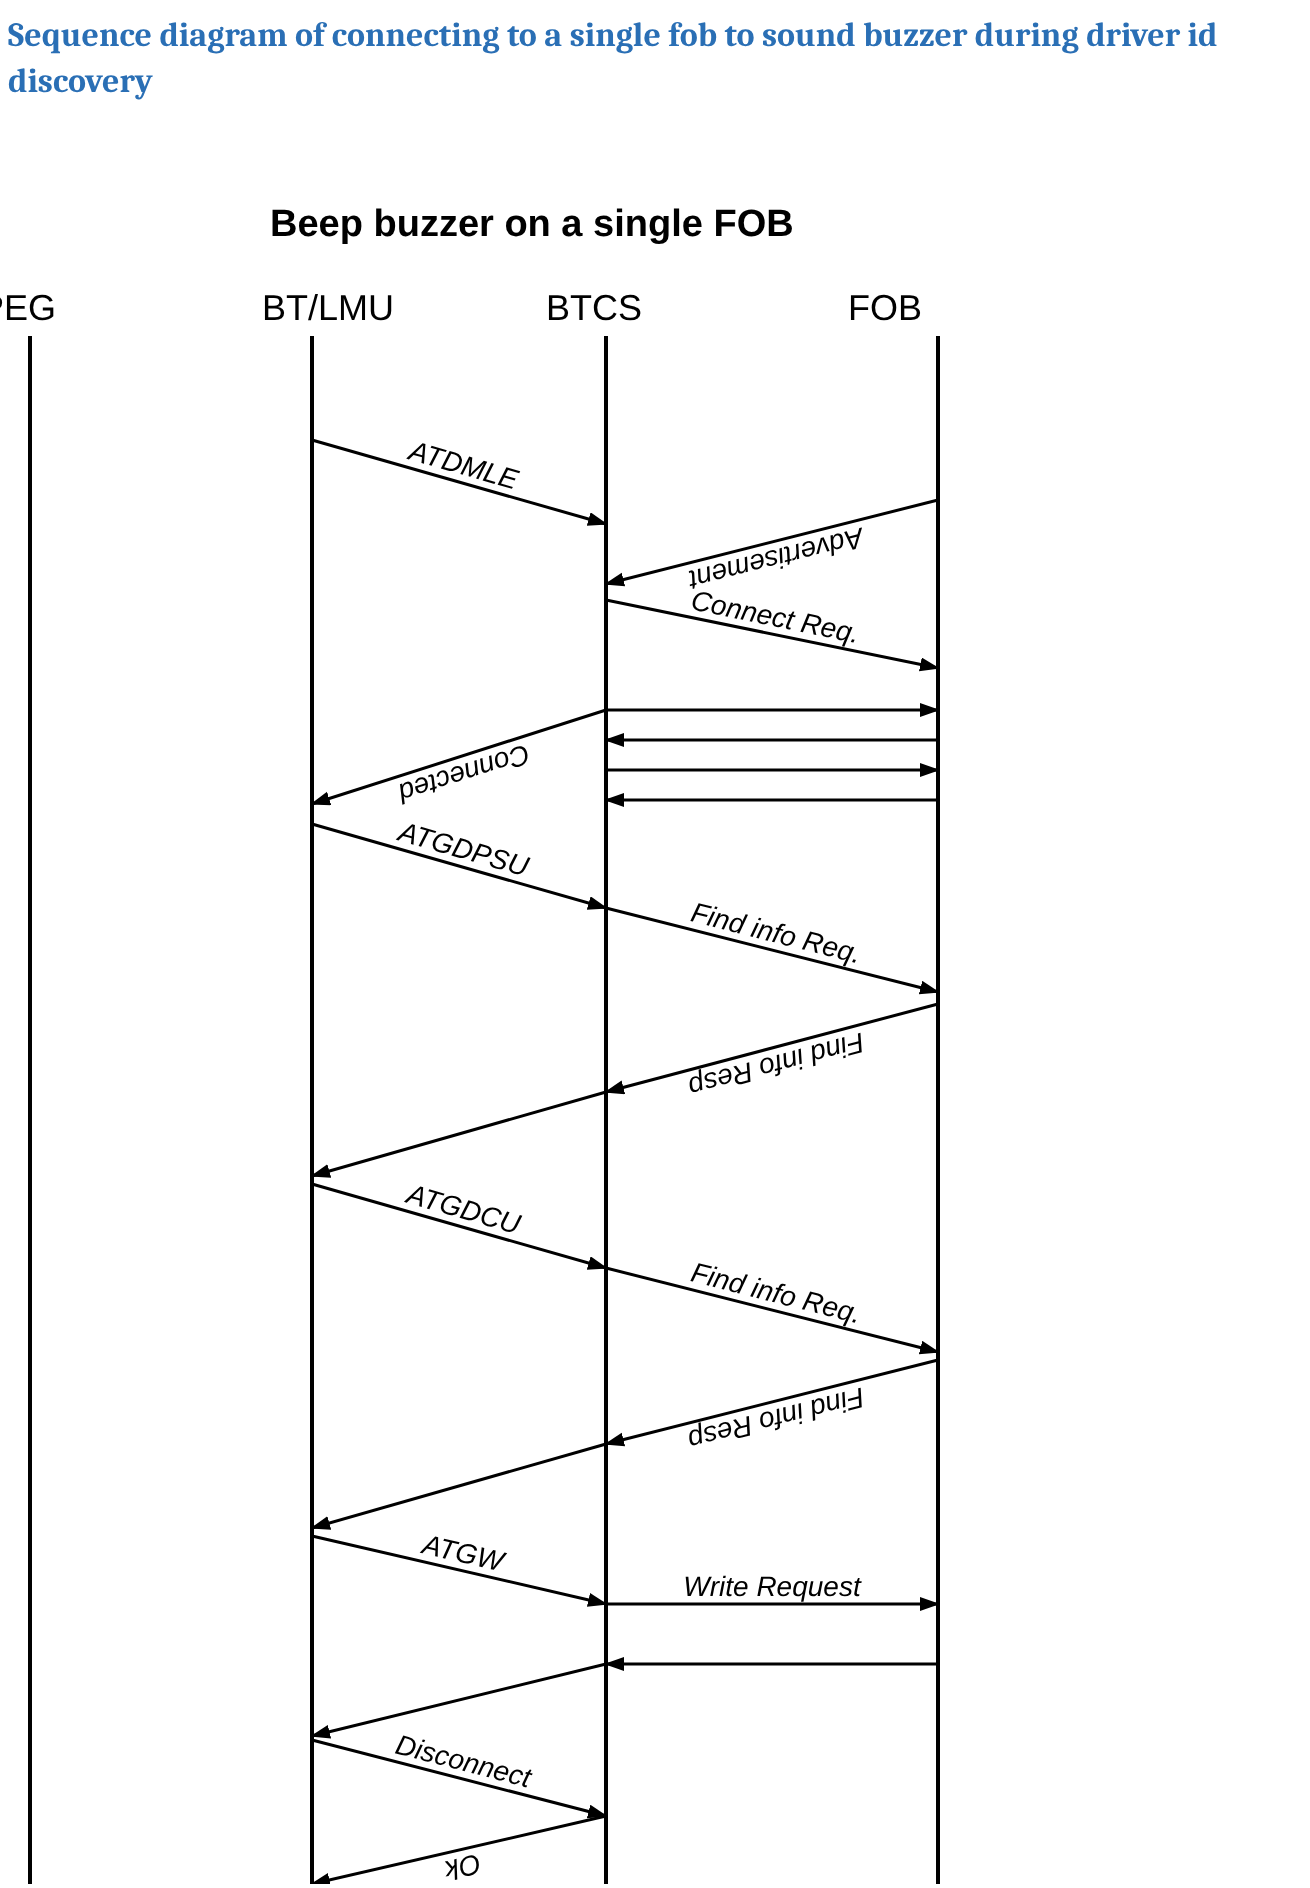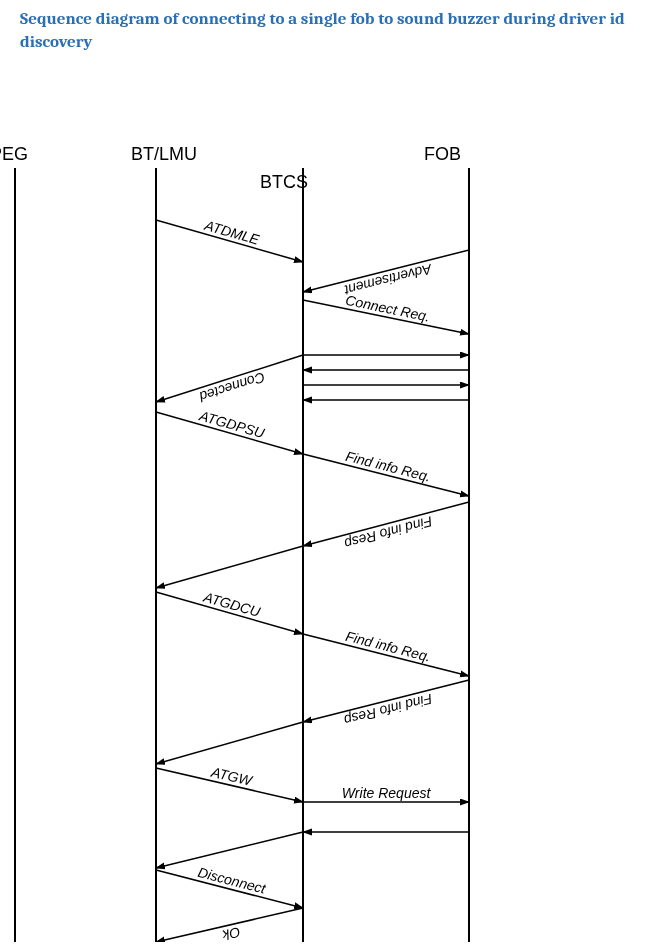--- a/index.html
+++ b/index.html
@@ -7,21 +7,21 @@
       padding: 0;
       font-family: Arial, Helvetica, sans-serif;
       background: #fff;
       width: 655px;
     }
     .heading {
       color: #2a6fb5;
       font-family: Cambria, Georgia, serif;
       font-size: 17px;
       font-weight: bold;
-      padding: 8px 4px 0 20px;
+      padding: 8px 4px 0 4px;
       line-height: 1.35;
     }
     .diagram {
       position: relative;
       margin-top: 48px;
       width: 655px;
       height: 840px;
     }
     .diagram-title {
       position: absolute;
@@ -37,20 +37,21 @@
       font-size: 18px;
       color: #000;
     }
   </style>
 </head>
 <body>
 
 <div class="heading">Sequence diagram of connecting to a single fob to sound buzzer during driver id discovery</div>
 
 <div class="diagram">
+  <div class="diagram-title">Beep buzzer on a single FOB</div>
   <svg id="seq-svg" width="655" height="880" style="position:absolute;left:0;top:0;">
       <defs>
         <marker id="ah" markerWidth="10" markerHeight="10" refX="9" refY="3.5" orient="auto" markerUnits="userSpaceOnUse">
           <polygon points="0,0 10,3.5 0,7" fill="#000"></polygon>
         </marker>
       </defs>
       <line x1="15" x2="15" y1="66" y2="848" stroke="#000" stroke-width="2"></line>
       <line x1="156" x2="156" y1="66" y2="848" stroke="#000" stroke-width="2"></line>
       <line x1="303" x2="303" y1="66" y2="848" stroke="#000" stroke-width="2"></line>
       <line x1="469" x2="469" y1="66" y2="848" stroke="#000" stroke-width="2"></line>
@@ -86,15 +87,15 @@
       <text x="386" y="696" text-anchor="middle" font-size="14" font-style="italic" font-family="Arial, Helvetica, sans-serif" transform="rotate(0 386 700)">Write Request</text>
       <line x1="469" y1="730" x2="303" y2="730" stroke="#000" stroke-width="1.5" marker-end="url(#ah)"></line>
       <line x1="303" y1="730" x2="156" y2="766" stroke="#000" stroke-width="1.5" marker-end="url(#ah)"></line>
       <line x1="156" y1="768" x2="303" y2="806" stroke="#000" stroke-width="1.5" marker-end="url(#ah)"></line>
       <text x="229.5" y="783" text-anchor="middle" font-size="14" font-style="italic" font-family="Arial, Helvetica, sans-serif" transform="rotate(14.493867758276153 229.5 787)">Disconnect</text>
       <line x1="303" y1="806" x2="156" y2="840" stroke="#000" stroke-width="1.5" marker-end="url(#ah)"></line>
       <text x="229.5" y="819" text-anchor="middle" font-size="14" font-style="italic" font-family="Arial, Helvetica, sans-serif" transform="rotate(166.97692032939503 229.5 823)">Ok</text>
     </svg>
 <div class="lane-label" style="left: -10px;">PEG</div>
     <div class="lane-label" style="left: 131px;">BT/LMU</div>
-    <div class="lane-label" style="left: 260px; margin-top: 28px;">BTCS</div>
+    <div class="lane-label" style="left: 273px;">BTCS</div>
     <div class="lane-label" style="left: 424px;">FOB</div>
   </div>
 
 </body></html>

